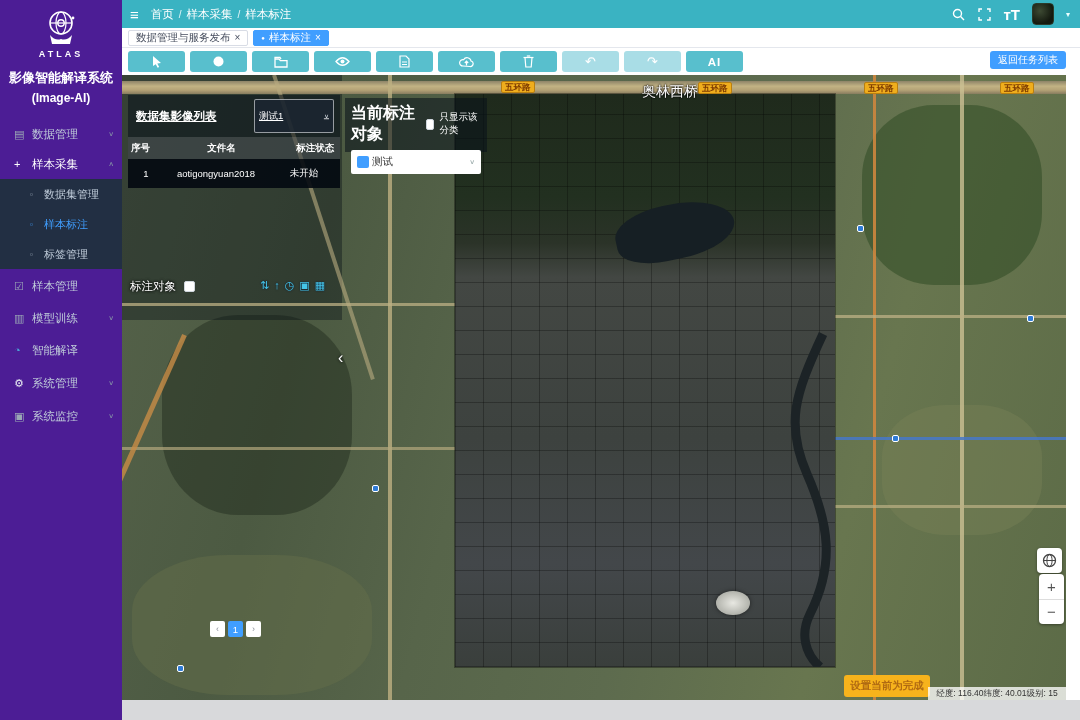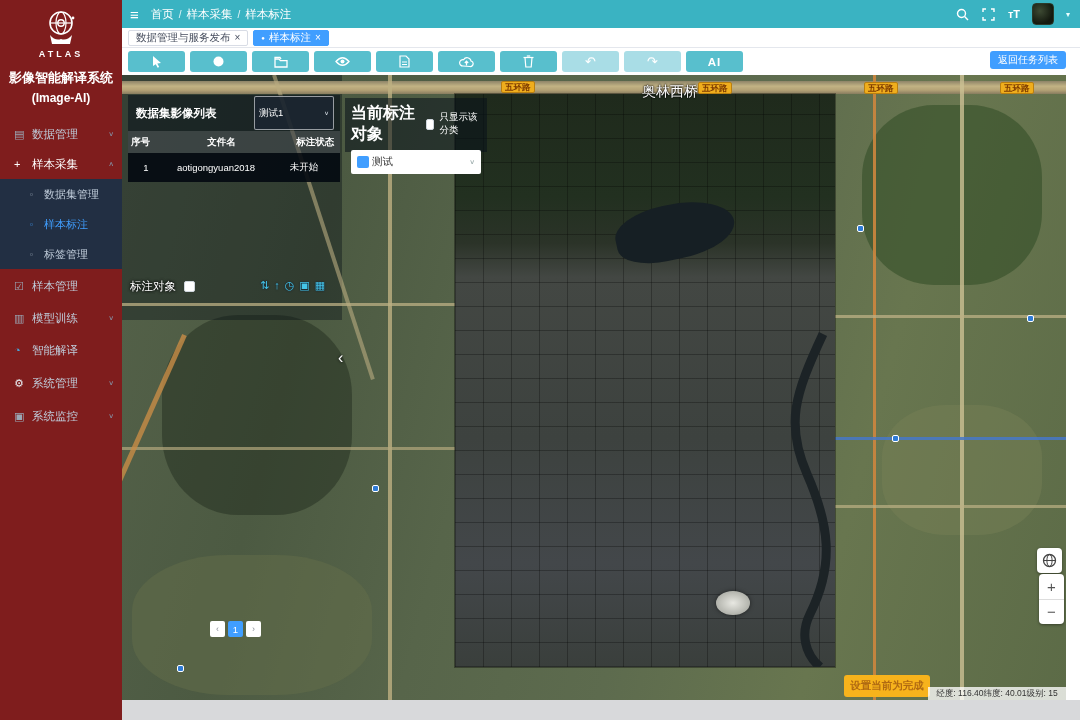--- a/index.html
+++ b/index.html
@@ -1,21 +1,21 @@
 <!DOCTYPE html>
 <html><head>
 <meta charset="utf-8">
 <style>
   * { margin:0; padding:0; box-sizing:border-box; }
   html,body { width:1080px; height:720px; font-family:"Liberation Sans","DejaVu Sans",sans-serif; background:#fff; }
   #stage { position:relative; width:1080px; height:720px; overflow:hidden; background:#fff; }
   .abs { position:absolute; }
 
   
-  #sidebar { left:0; top:0; width:122px; height:720px; background:#7f1d1d; color:#bfcbd9; z-index:30; }
+  #sidebar { left:0; top:0; width:122px; height:720px; background:#4c1d95; color:#bfcbd9; z-index:30; }
   #logo-wrap { text-align:center; padding-top:8px; }
   #logo-wrap svg { display:block; margin:0 auto; }
   #logo-text { color:#fff; font-size:9px; letter-spacing:3px; font-weight:bold; margin-top:1px; }
   #app-title { color:#fff; font-size:13px; font-weight:bold; text-align:center; margin-top:10px; }
   #app-subtitle { color:#fff; font-size:12px; font-weight:bold; text-align:center; margin-top:4px; }
   #menu { margin-top:14px; }
   .menu-item { height:30px; display:flex; align-items:center; padding:0 8px 0 14px; font-size:11.5px; cursor:pointer; color:#bfcbd9; }
   .menu-item .mi-icon { width:18px; font-size:11px; color:#9aa7b5; flex:0 0 18px; }
   .menu-item .mi-label { flex:1; white-space:nowrap; }
   .menu-item .mi-chev { font-size:8px; color:#8492a6; transform:scaleY(.8); }
@@ -26,21 +26,21 @@
   .menu-item.active-child { color:#409eff; }
   .menu-item.active-child .mi-icon { color:#409eff; }
 
   
   #header { left:122px; top:0; width:958px; height:28px; background:#3ab3c2; display:flex; align-items:center; color:#fff; z-index:30; }
   #hamburger { font-size:15px; margin:0 10px 0 8px; cursor:pointer; }
   .crumb { font-size:11.5px; margin:16px 2px; cursor:pointer; }
   .crumb-sep { font-size:10px; color:#e3f5f7; margin:0 3px; }
   #header-right { margin-left:auto; display:flex; align-items:center; gap:12px; padding-right:10px; }
   .hicon { width:14px; height:14px; display:flex; align-items:center; justify-content:center; cursor:pointer; }
-  #font-size-btn { font-size:11px; font-weight:bold; cursor:pointer; }
+  #font-size-btn { font-size:15px; font-weight:bold; cursor:pointer; }
   #avatar { width:22px; height:22px; border-radius:4px; background:radial-gradient(circle at 35% 35%, #3d4a33, #14190f 70%); border:1px solid #2a3a2a; cursor:pointer; }
   #avatar-caret { font-size:8px; color:#eaffff; cursor:pointer; }
 
   
   #tabbar { left:122px; top:28px; width:958px; height:20px; background:#fff; border-bottom:1px solid #e4e7ed; display:flex; align-items:center; gap:5px; padding-left:6px; z-index:30; }
   .tab { height:16px; display:flex; align-items:center; gap:4px; padding:0 7px; border-radius:2px; font-size:10.5px; cursor:pointer; }
   .tab.inactive { background:#fff; border:1px solid #d8dce5; color:#495060; }
   .tab.active { background:#409eff; border:1px solid #409eff; color:#fff; }
   .tab .tab-close { font-size:10px; line-height:1; }
   .tab .tab-dot { font-size:6px; line-height:1; }
@@ -70,21 +70,21 @@
       box-shadow:0 0 0 1px rgba(0,0,0,.35); }
   #lake { position:absolute; left:160px; top:110px; width:120px; height:55px; background:#161f24; border-radius:50% 60% 55% 45%; transform:rotate(-12deg); }
   #stadium { position:absolute; left:594px; top:516px; width:34px; height:24px; background:radial-gradient(#e8e8e2,#9a9c94); border-radius:50%; box-shadow:0 0 4px rgba(0,0,0,.5); }
   #left-dark { position:absolute; left:0; top:0; width:220px; height:245px; background:rgba(6,14,20,.38); }
   .badge-road { position:absolute; height:12px; padding:0 3px; background:#efae1d; border:1px solid #b97f10; border-radius:2px; color:#7c3a00; font-size:8.5px; font-weight:bold; line-height:10px; white-space:nowrap; }
   .map-lbl { position:absolute; color:#fff; font-size:14px; text-shadow:0 0 2px #000,0 0 2px #000; white-space:nowrap; }
   .poi { position:absolute; width:7px; height:7px; border-radius:2px; background:#2f7bd6; border:1px solid #fff; }
 
   
   #dataset-panel { position:absolute; left:6px; top:20px; width:212px; background:rgba(8,16,26,.55); color:#fff; }
-  #dataset-panel .dp-head { height:36px; display:flex; align-items:center; padding:0 6px 0 8px; }
+  #dataset-panel .dp-head { height:42px; display:flex; align-items:center; padding:0 6px 0 8px;text-decoration:underline; }
   #dp-title { font-size:11.5px; font-weight:bold; flex:1; }
   #dp-select { width:80px; height:17px; background:rgba(28,38,50,.8); border:1px solid rgba(255,255,255,.55); border-radius:2px; display:flex; align-items:center; padding:16px 4px; font-size:9.5px; cursor:pointer; }
   #dp-select .sel-label { flex:1; }
   #dp-select .sel-chev { font-size:7px; color:#cfd6dd; transform:scaleY(.8); }
   .dp-row { display:flex; }
   .dp-cell { font-size:9.5px; display:flex; align-items:center; justify-content:center; }
   .dp-header { height:22px; background:rgba(255,255,255,.14); font-weight:bold;gap:33px; }
   .dp-data { height:29px; background:rgba(3,8,16,.78); cursor:pointer; }
   .c1 { width:36px; } .c2 { width:104px; } .c3 { width:72px; }
 

